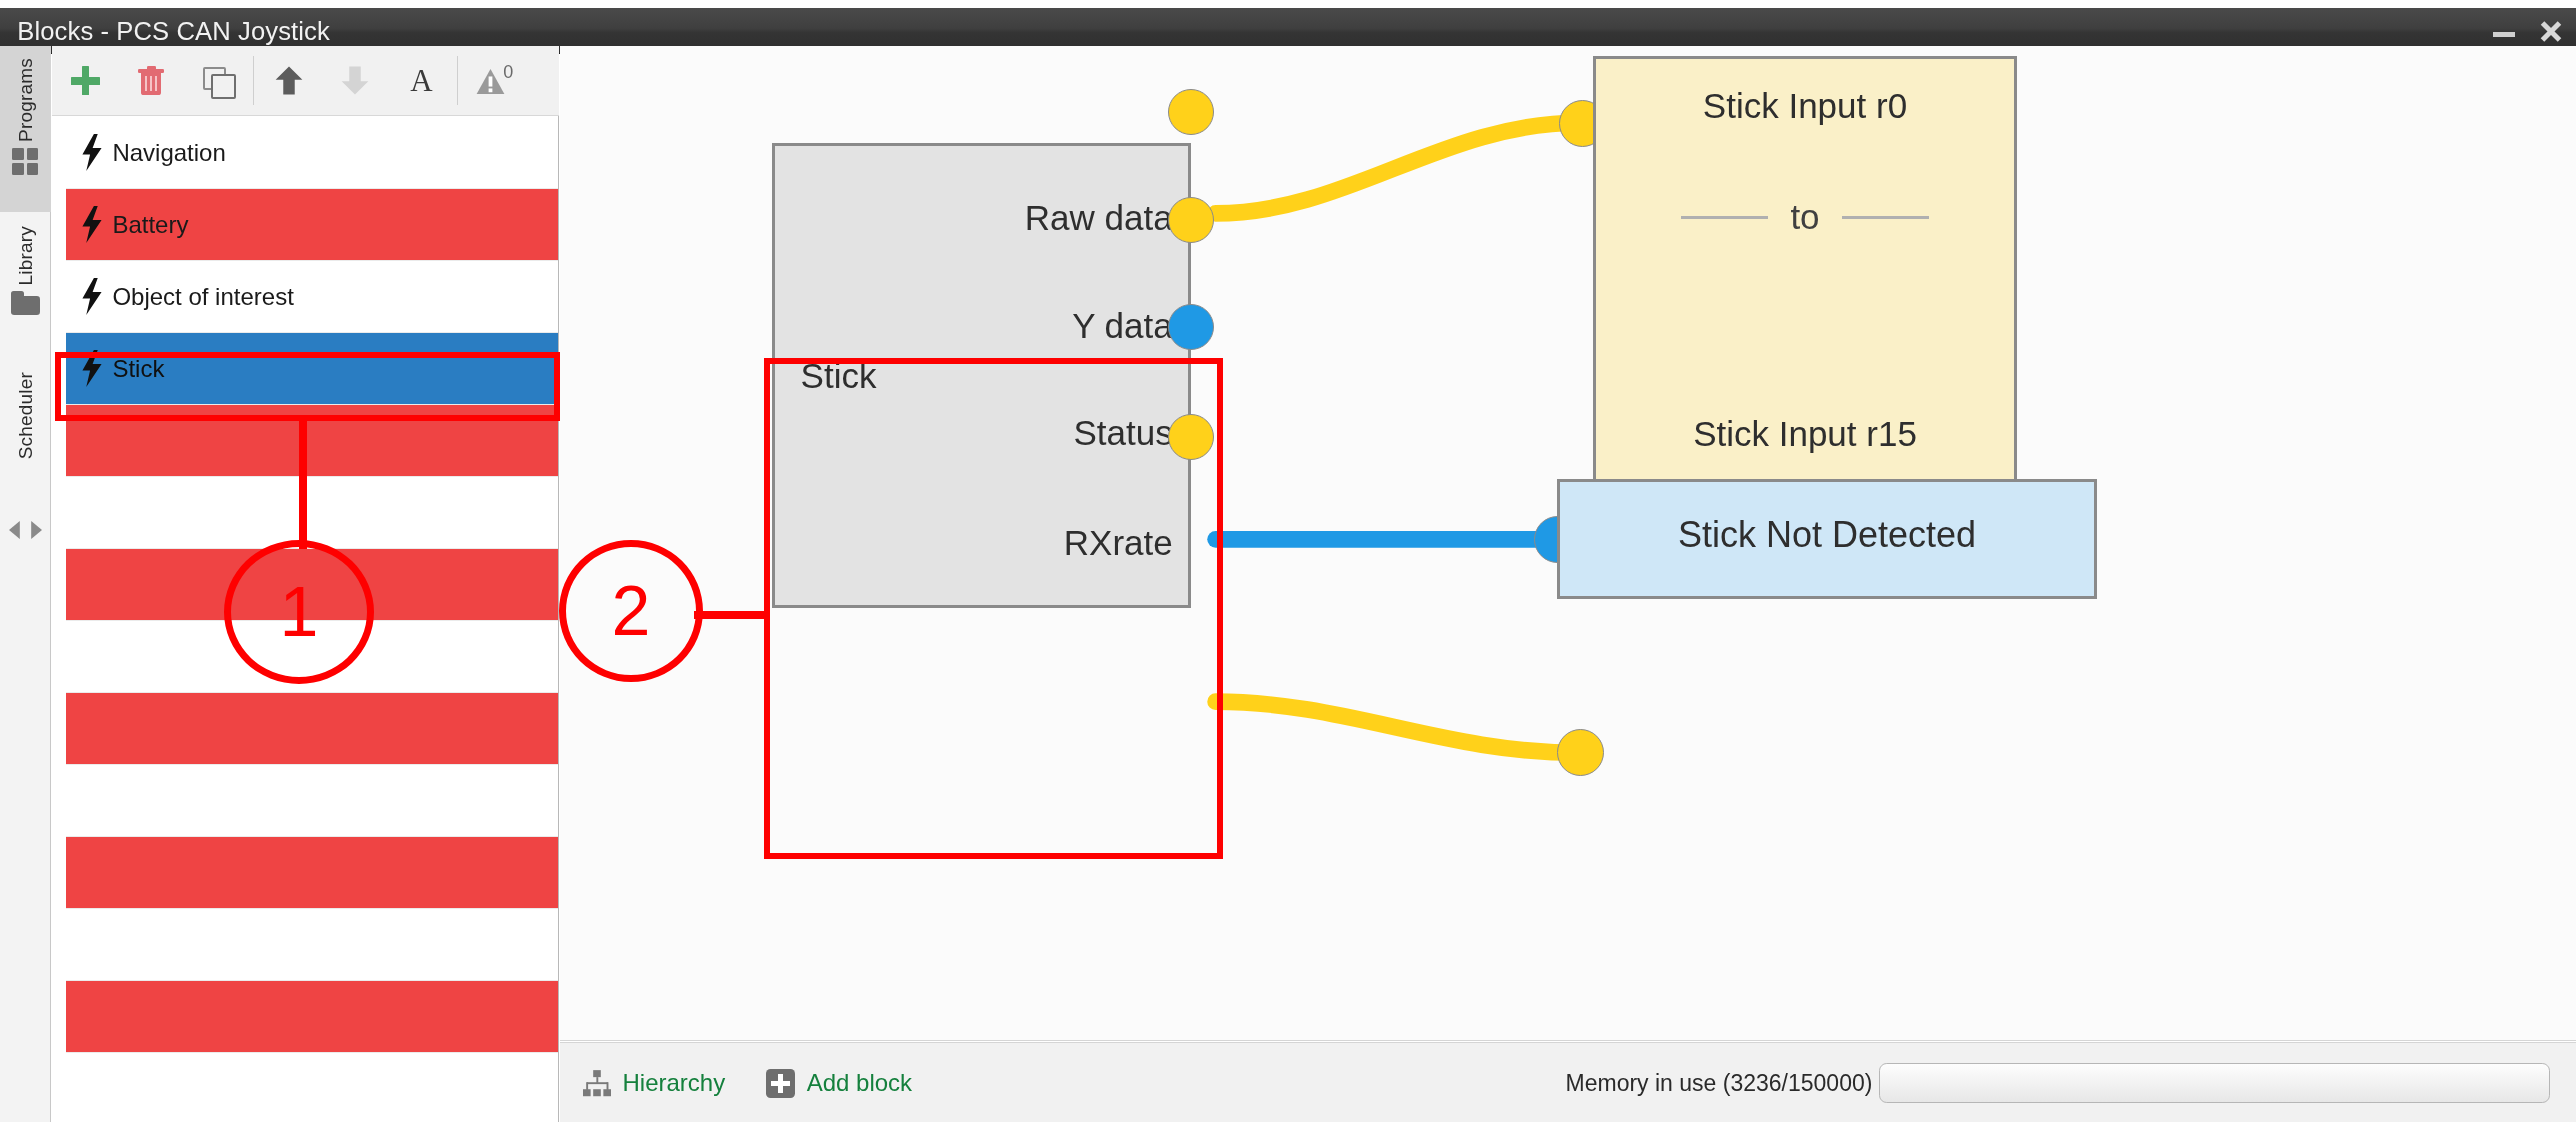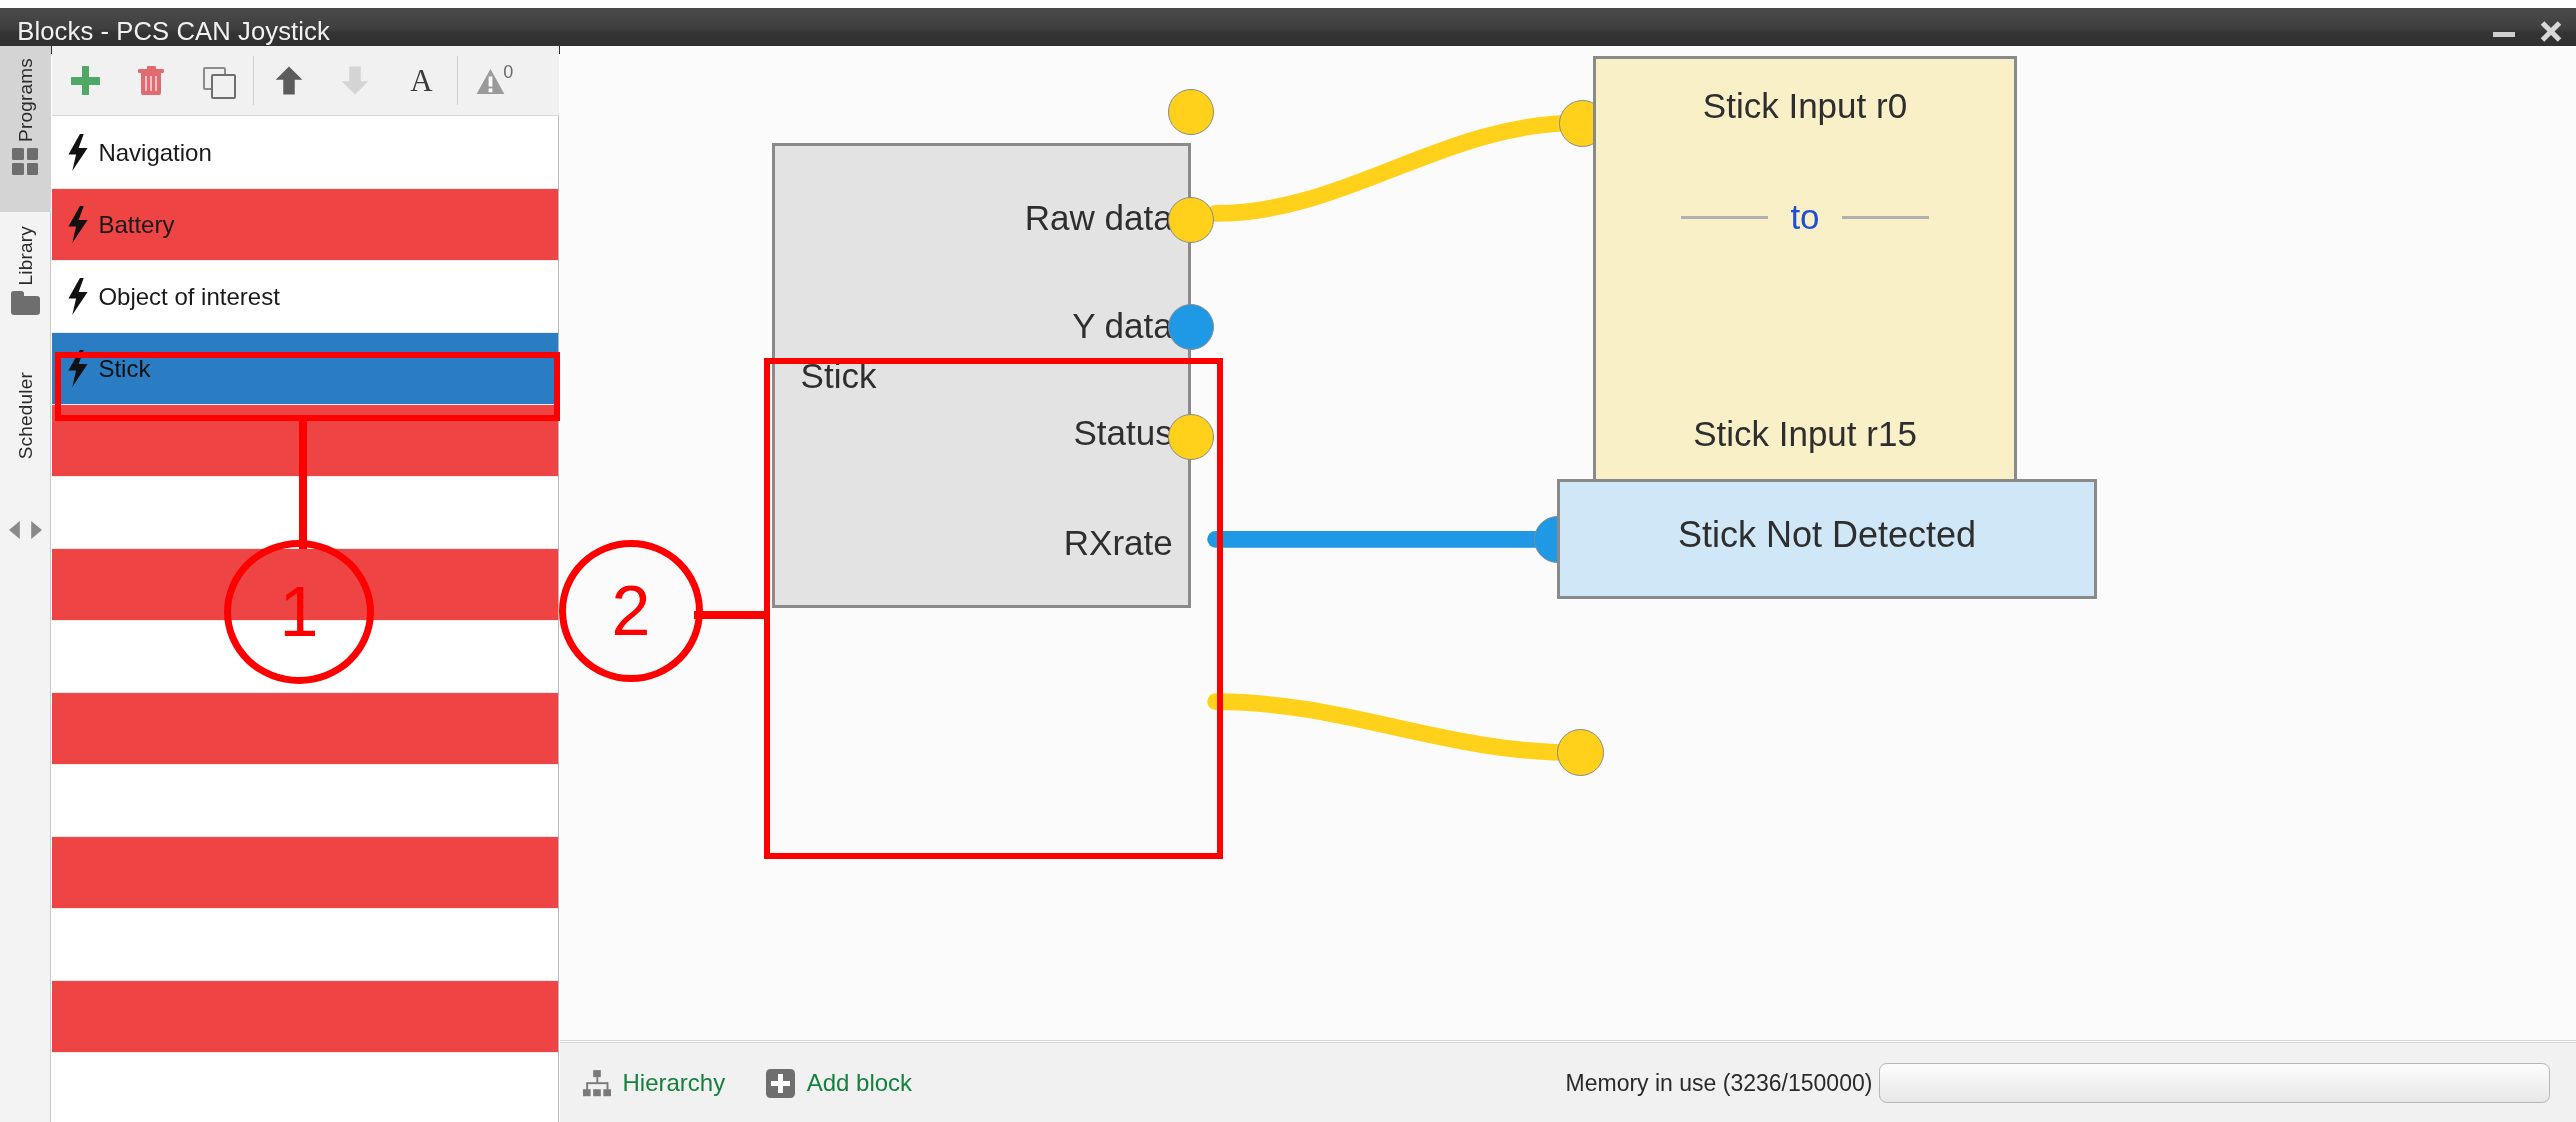--- a/index.html
+++ b/index.html
@@ -132,21 +132,21 @@
   .ico-A { font-size: 31px; font-family: "Liberation Serif", serif; color: #3a3a3a; line-height: 1; }
 
   .ico-warn { width: 36px; height: 29px; position: relative; }
   .ico-warn .tri { position: absolute; left: 0; top: 1.9px; }
   .ico-warn .cnt {
     position: absolute; right: -1.3px; top: -3.8px;
     font-size: 18px; color: #6a6a6a;
   }
 
   
-  .list { position: absolute; left: 0; top: 71px; width: 506px; bottom: 0; }
+  .list { position: absolute; left: 0; top: 71px; width: 506px; bottom: 0; padding-left: 14px; }
   .row {
     position: relative; height: 72px;
     display: flex; align-items: center;
     border-bottom: 0.6px solid #ebebeb;
     cursor: pointer;
   }
   .row.odd  { background: #ffffff; }
   .row.even { background: #ef4444; }
   .row.selected { background: #2a7dc2; }
   .row .bolt { width: 40px; display:flex; justify-content:center; align-items:center; margin-left: 6.4px;}
@@ -187,21 +187,21 @@
     left: 1033px; top: 10.2px; width: 424px; height: 428px;
     background: #faf0c8;
   }
   .blk-input .l1 { position:absolute; left:0; right:0; top: 27px; text-align:center; font-size:35px; color:#2e2e2e; }
   .blk-input .l3 { position:absolute; left:0; right:0; bottom: 27px; text-align:center; font-size:35px; color:#2e2e2e; }
   .blk-input .midrow {
     position:absolute; left:12.8px; right:12.8px; top:138px;
     display:flex; align-items:center; justify-content:center; gap:22px;
   }
   .blk-input .dash { width: 87px; height: 3.2px; background:#b0b0b0; }
-  .blk-input .to { font-size: 35px; color:#1d4ed8; }
+  .blk-input .to { font-size: 35px; color:#404040; }
 
   .blk-notdet {
     left: 997px; top: 433px; width: 540px; height: 120px;
     background: #cfe7f7;
   }
   .blk-notdet .t { position:absolute; left:0; right:0; top:32px; text-align:center; font-size:36px; color:#2e2e2e; }
 
   .blk-rxrate {
     left: 1028px; top: 649px; width: 396px; height: 116px;
     background: #faf0c8;

